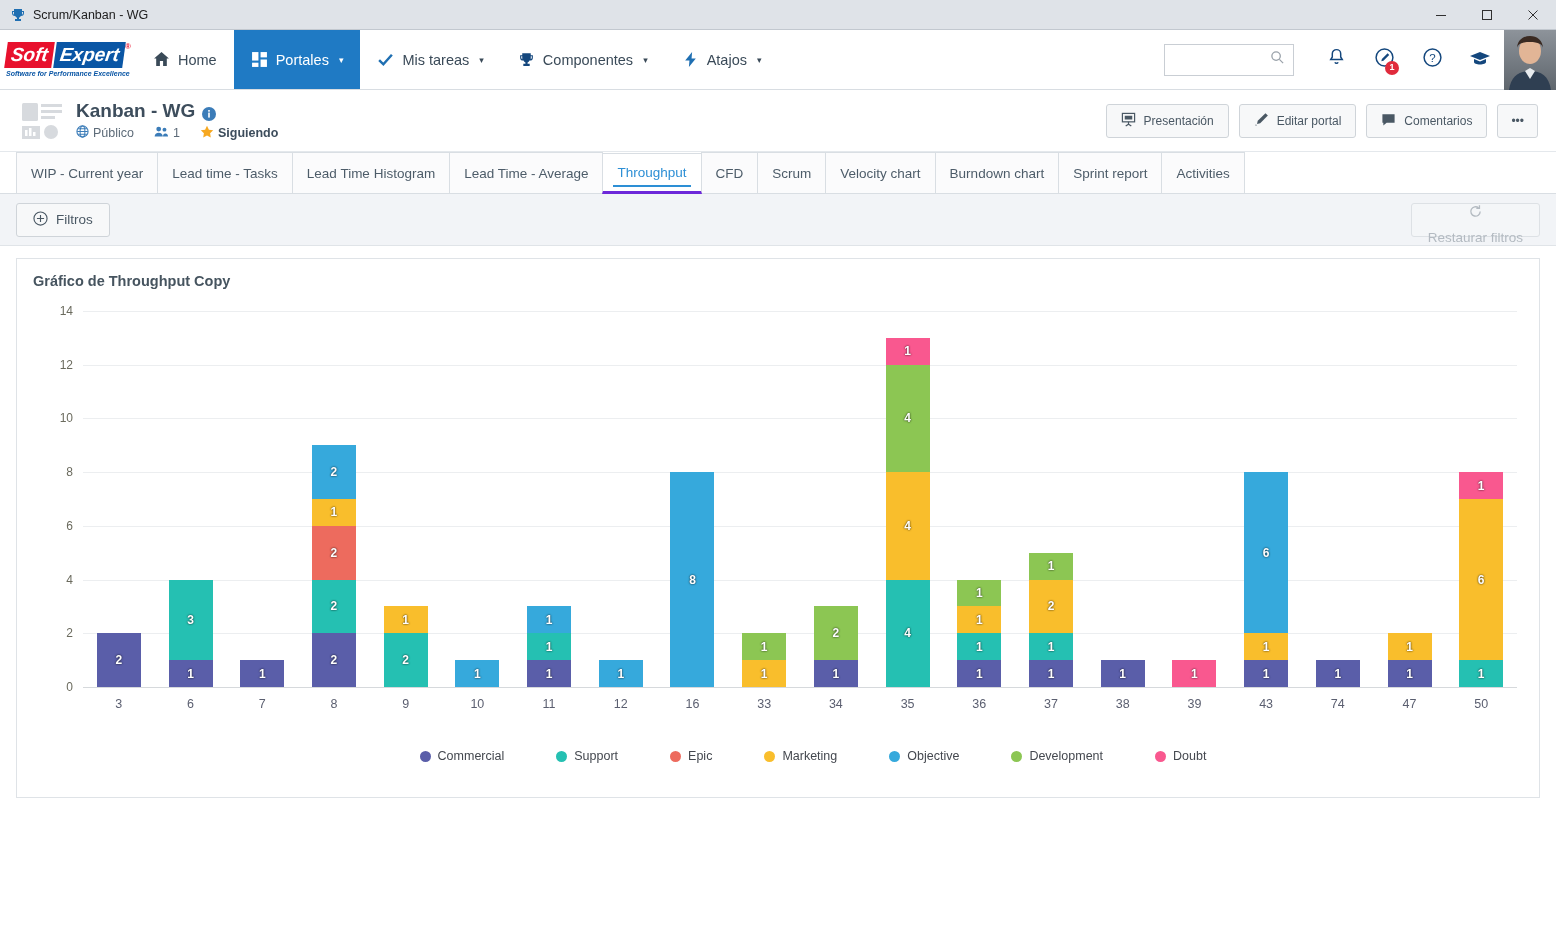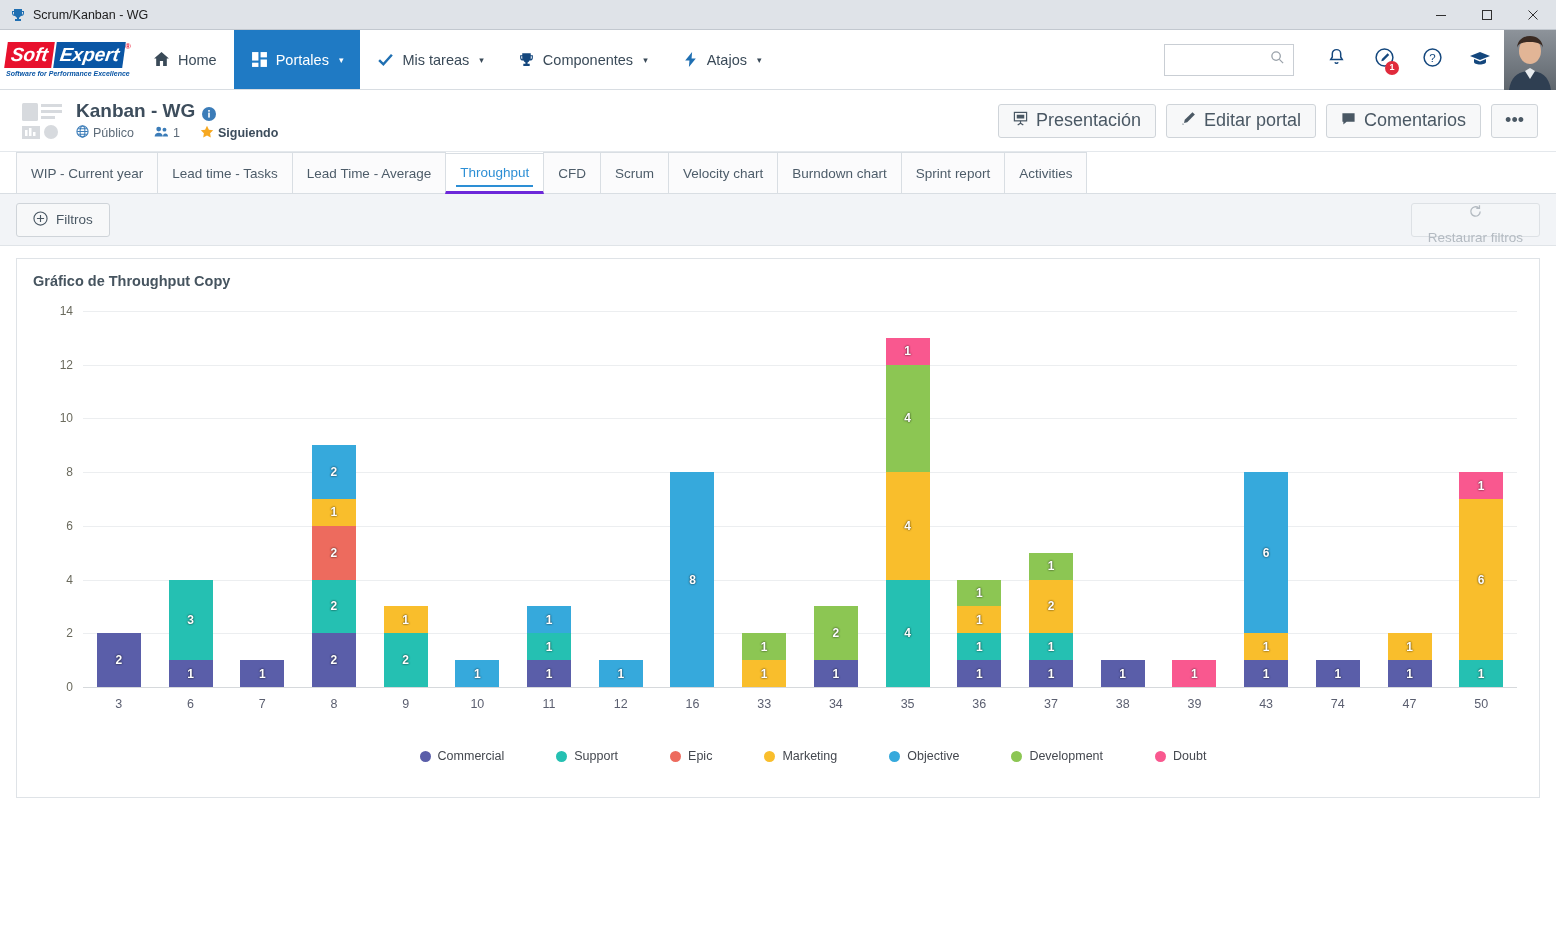--- a/index.html
+++ b/index.html
@@ -81,21 +81,21 @@
   .portal-thumb{ width:44px; height:40px; flex:0 0 auto; margin-right:12px; }
   .portal-titles{ display:flex; flex-direction:column; gap:3px; }
   .portal-title{ font-size:19px; font-weight:bold; color:#3d4d5c; display:flex; align-items:center; gap:7px;}
   .info-dot{ width:14px;height:14px; }
   .portal-meta{ display:flex; align-items:center; gap:20px; font-size:12.5px; color:#5d6b78; }
   .meta-item{ display:flex; align-items:center; gap:4px; cursor:pointer;}
   .meta-item.follow{ color:#3d4d5c; font-weight:bold; }
   .portal-actions{ margin-left:auto; display:flex; gap:10px; }
   .btn{
     height:34px; border:1px solid #cfd4d9; background:#f7f8f9; border-radius:3px;
-    display:flex; align-items:center; gap:8px; padding:0 14px; font-size:18px;
+    display:flex; align-items:center; gap:8px; padding:0 14px; font-size:12px;
     color:#4a5864; cursor:pointer;
   }
   .btn.square{ padding:0 13px; }
 
   
   .tabstrip{
     display:flex; align-items:flex-end; padding:0 16px; background:#fff;
     border-bottom:1px solid #d9dee3; height:42px;
   }
   .tab{
@@ -417,20 +417,23 @@
     </div>
   </div>
 </div>
 
 <div class="tabstrip">
   <div class="tab">
       <span>WIP - Current year</span>
     </div>
   <div class="tab">
       <span>Lead time - Tasks</span>
+    </div>
+  <div class="tab">
+      <span>Lead Time Histogram</span>
     </div>
   <div class="tab">
       <span>Lead Time - Average</span>
     </div>
   <div class="tab active">
       <span>Throughput</span>
     </div>
   <div class="tab">
       <span>CFD</span>
     </div>

